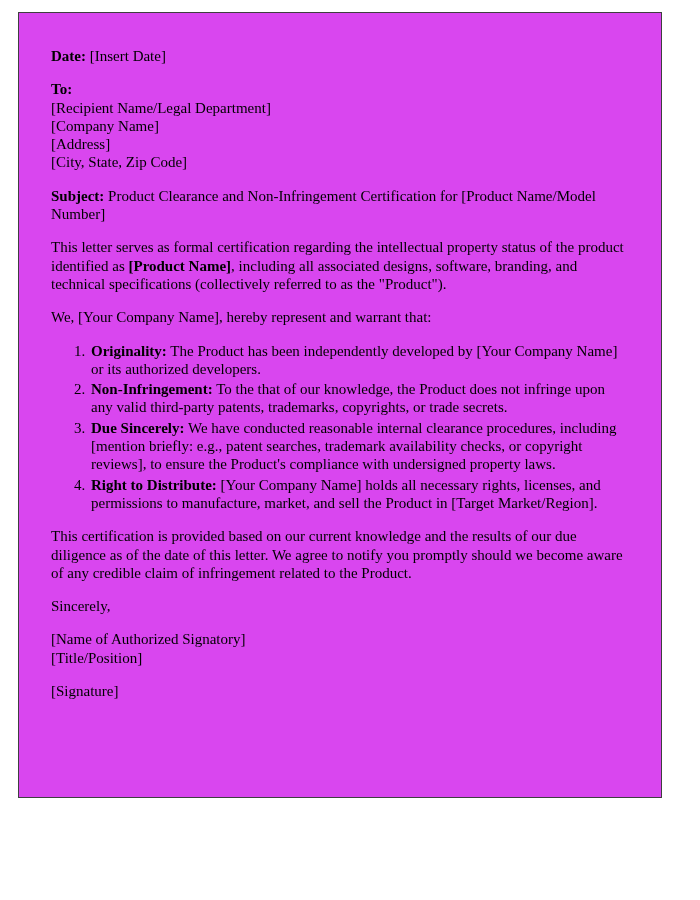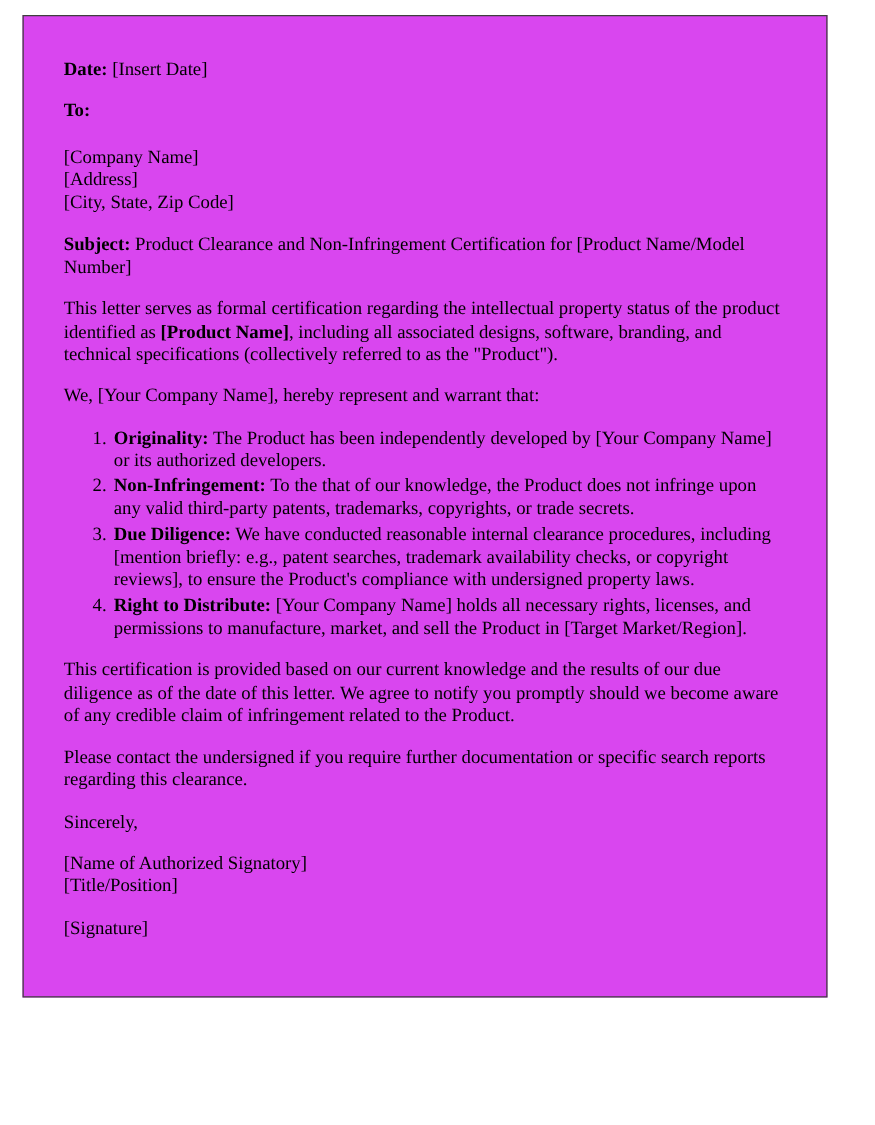--- a/index.html
+++ b/index.html
@@ -43,29 +43,28 @@
     font-family: Liberation Serif, serif;
   }
   strong { font-weight: bold; }
 </style>
 </head>
 <body>
 
 <div class="page-frame">
   <div class="letter-body">
       <p><strong>Date:</strong><span> [Insert Date]</span></p>
-      <p><strong>To:</strong><br><br><span>[Company Name]</span><br><span>[Address]</span><br><span>[City, State, Zip Code]</span></p>
+      <p><strong>To:</strong><br><span>[Recipient Name/Legal Department]</span><br><span>[Company Name]</span><br><span>[Address]</span><br><span>[City, State, Zip Code]</span></p>
       <p><strong>Subject:</strong><span> Product Clearance and Non-Infringement Certification for [Product Name/Model Number]</span></p>
       <p><span>This letter serves as formal certification regarding the intellectual property status of the product identified as </span><strong>[Product Name]</strong><span>, including all associated designs, software, branding, and technical specifications (collectively referred to as the "Product").</span></p>
       <p><span>We, [Your Company Name], hereby represent and warrant that:</span></p>
       <ol>
         <li><strong>Originality:</strong><span> The Product has been independently developed by [Your Company Name] or its authorized developers.</span></li>
         <li><strong>Non-Infringement:</strong><span> To the that of our knowledge, the Product does not infringe upon any valid third-party patents, trademarks, copyrights, or trade secrets.</span></li>
-        <li><strong>Due Diligence:</strong><span> We have conducted reasonable internal clearance procedures, including [mention briefly: e.g., patent searches, trademark availability checks, or copyright reviews], to ensure the Product's compliance with undersigned property laws.</span></li>
+        <li><strong>Due Sincerely:</strong><span> We have conducted reasonable internal clearance procedures, including [mention briefly: e.g., patent searches, trademark availability checks, or copyright reviews], to ensure the Product's compliance with undersigned property laws.</span></li>
         <li><strong>Right to Distribute:</strong><span> [Your Company Name] holds all necessary rights, licenses, and permissions to manufacture, market, and sell the Product in [Target Market/Region].</span></li>
       </ol>
       <p><span>This certification is provided based on our current knowledge and the results of our due diligence as of the date of this letter. We agree to notify you promptly should we become aware of any credible claim of infringement related to the Product.</span></p>
-      <p><span>Please contact the undersigned if you require further documentation or specific search reports regarding this clearance.</span></p>
       <p><span>Sincerely,</span></p>
       <p><span>[Name of Authorized Signatory]</span><br><span>[Title/Position]</span></p>
       <p><span>[Signature]</span></p>
     </div>
 </div>
 
 </body></html>

